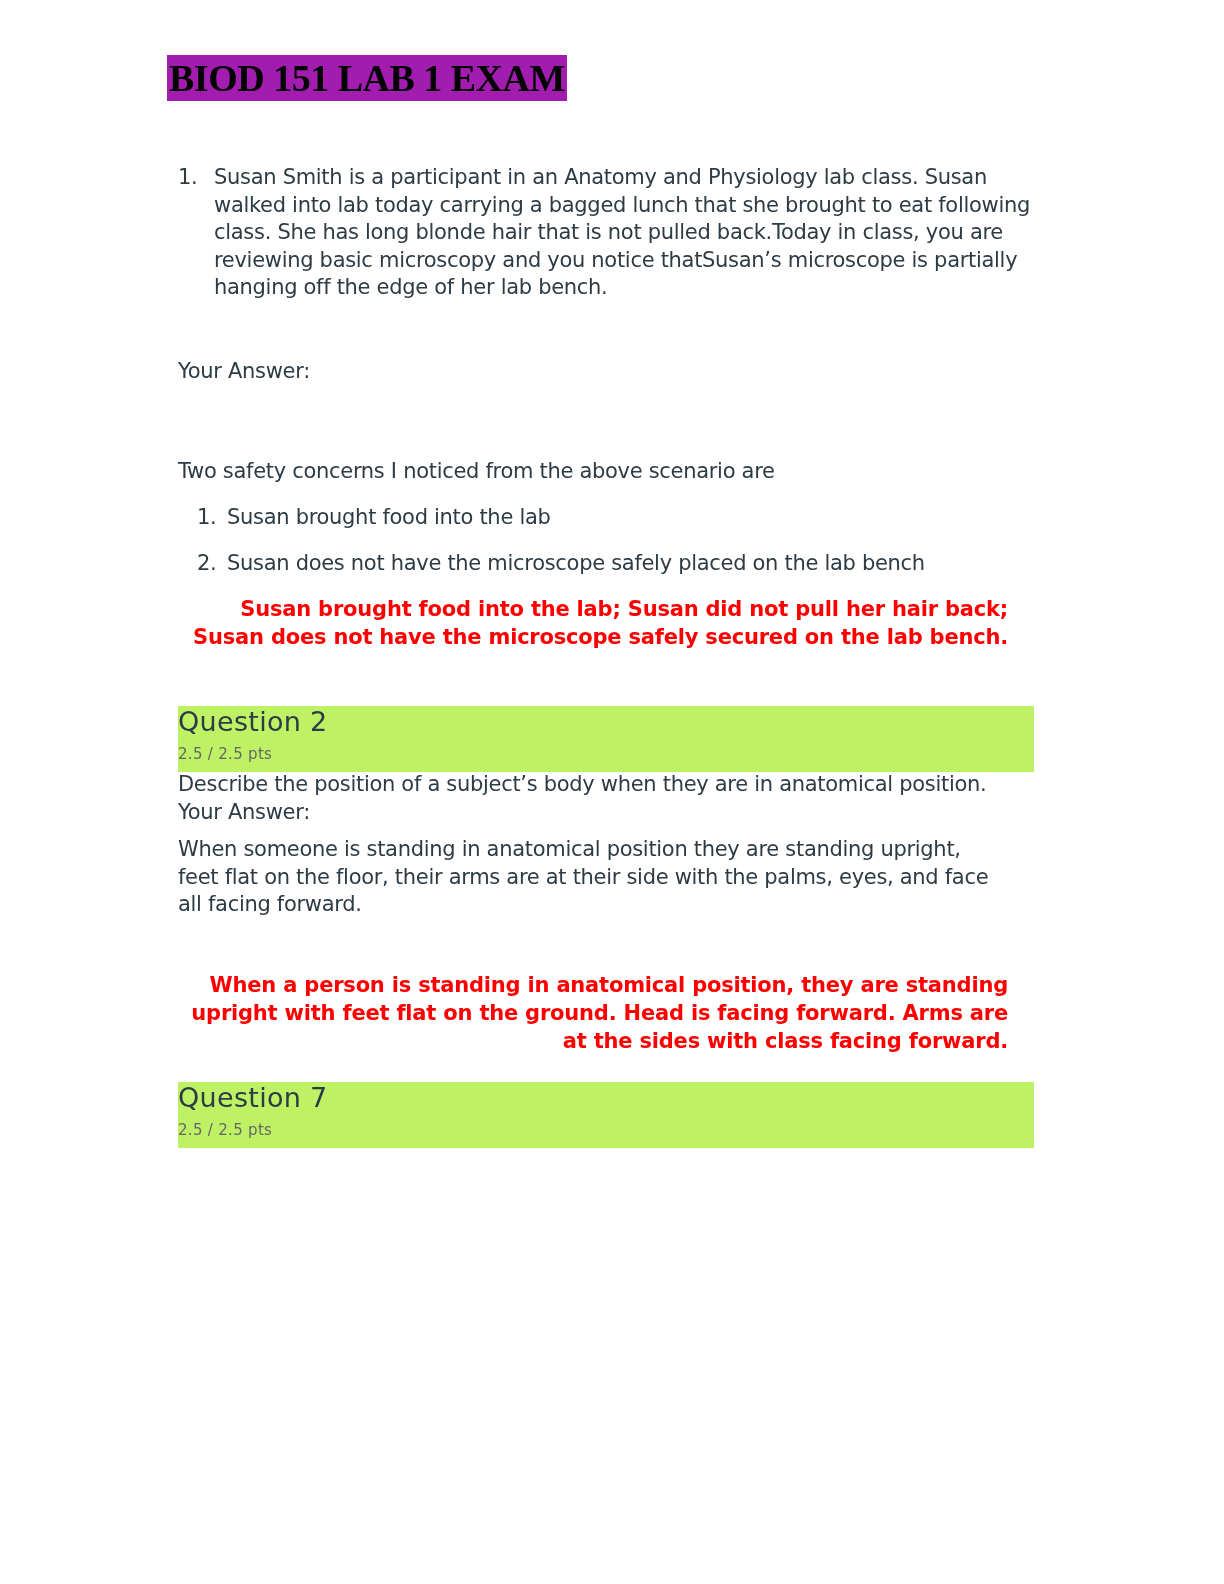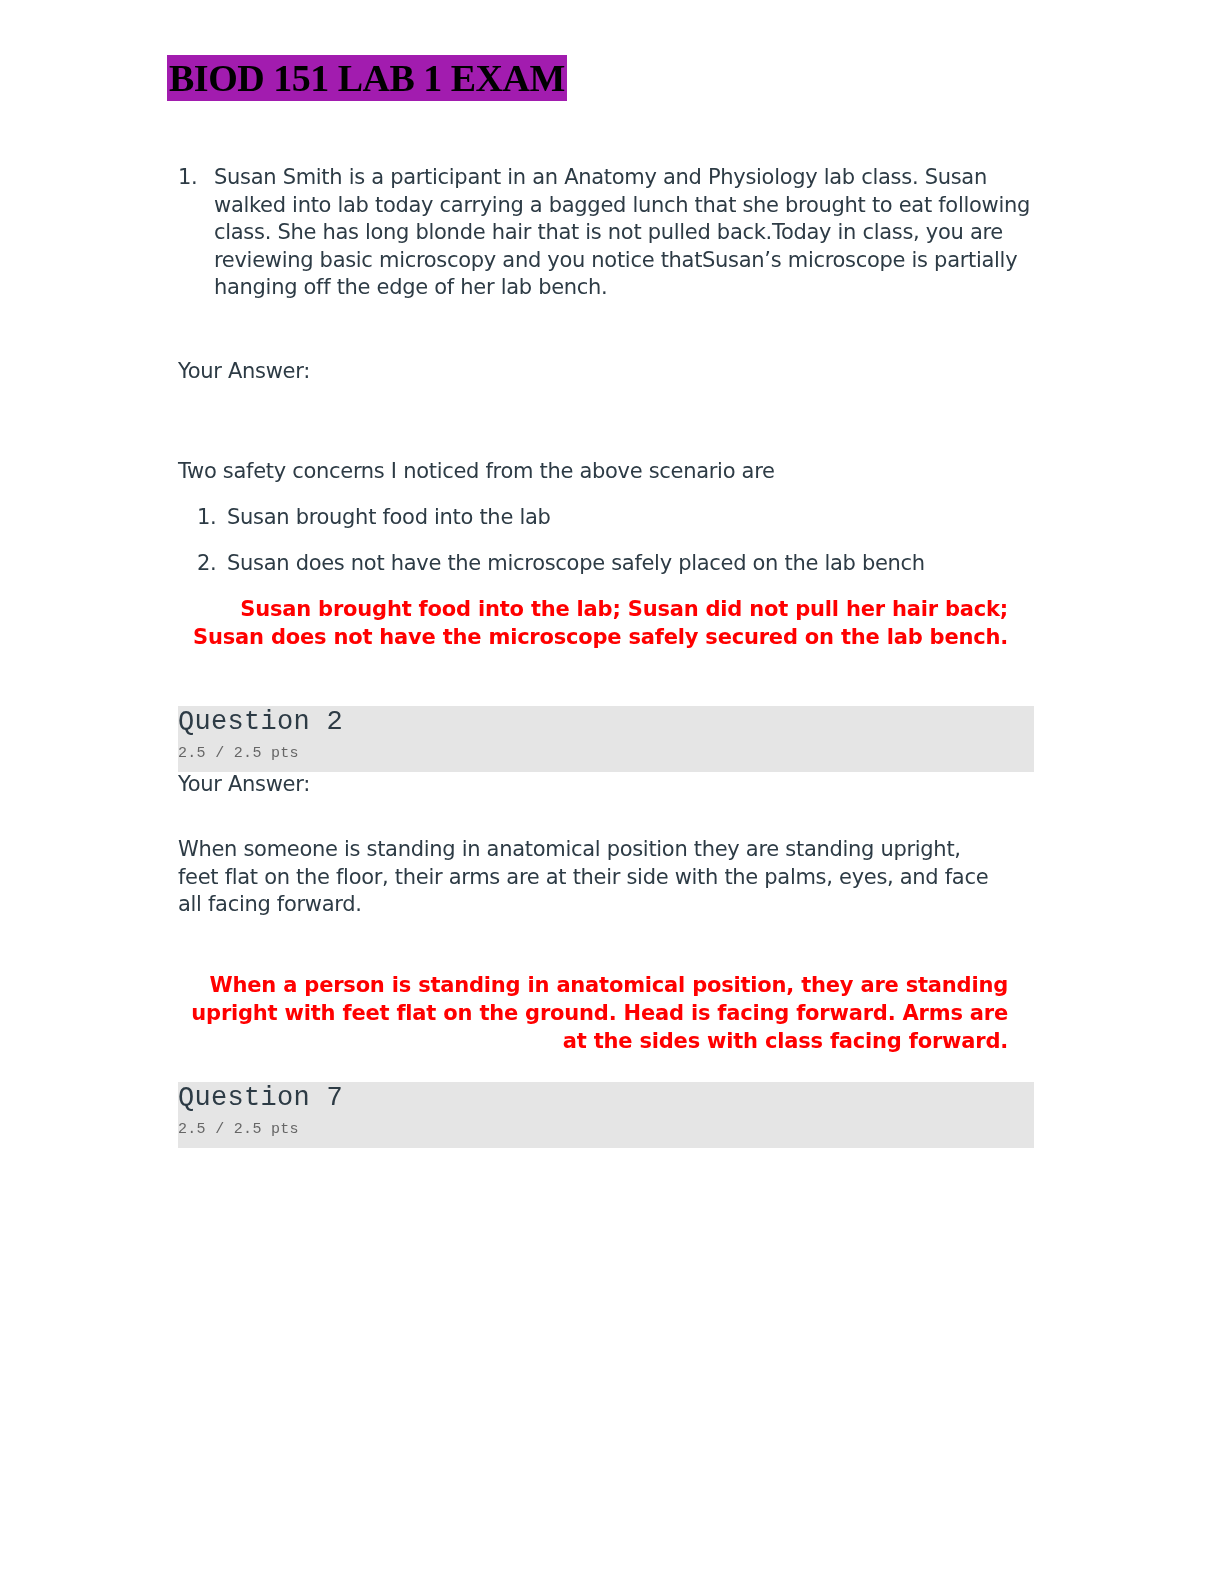--- a/index.html
+++ b/index.html
@@ -64,22 +64,21 @@
       font-size: 21px;
       line-height: 28px;
       letter-spacing: -0.2px;
       text-align: right;
     }
     .q-header {
       position: absolute;
       left: 178px;
       width: 856px;
       height: 66px;
-      background: #e5e5e5;
-      font-family: Liberation Mono, monospace;
+      background: #bef264;
     }
     .q-title {
       position: absolute;
       left: 0;
       top: 0;
       font-size: 27px;
       line-height: 32px;
       color: #2d3b45;
       letter-spacing: 0.3px;
     }
@@ -130,20 +129,21 @@
 </div>
 
 <div class="block answer-red" style="top:595px; width:830px;">Susan brought food into the lab; Susan did not pull her hair back; Susan does not have the microscope safely secured on the lab bench.</div>
 
 <div class="q-header" style="top:706px;">
   <div class="q-title">Question 2</div>
   <div class="q-pts">2.5 / 2.5 pts</div>
 </div>
 
 <div class="block body-text" style="top:771px;">
+  <div>Describe the position of a subject’s body when they are in anatomical position.</div>
   <div>Your Answer:</div>
 </div>
 
 <div class="block body-text" style="top:820px; width:820px;margin-top:16px;">When someone is standing in anatomical position they are standing upright, feet flat on the floor, their arms are at their side with the palms, eyes, and face all facing forward.</div>
 
 <div class="block answer-red" style="top:971px; width:830px;">When a person is standing in anatomical position, they are standing upright with feet flat on the ground. Head is facing forward. Arms are at the sides with class facing forward.</div>
 
 <div class="q-header" style="top:1082px;">
   <div class="q-title">Question 7</div>
   <div class="q-pts">2.5 / 2.5 pts</div>

